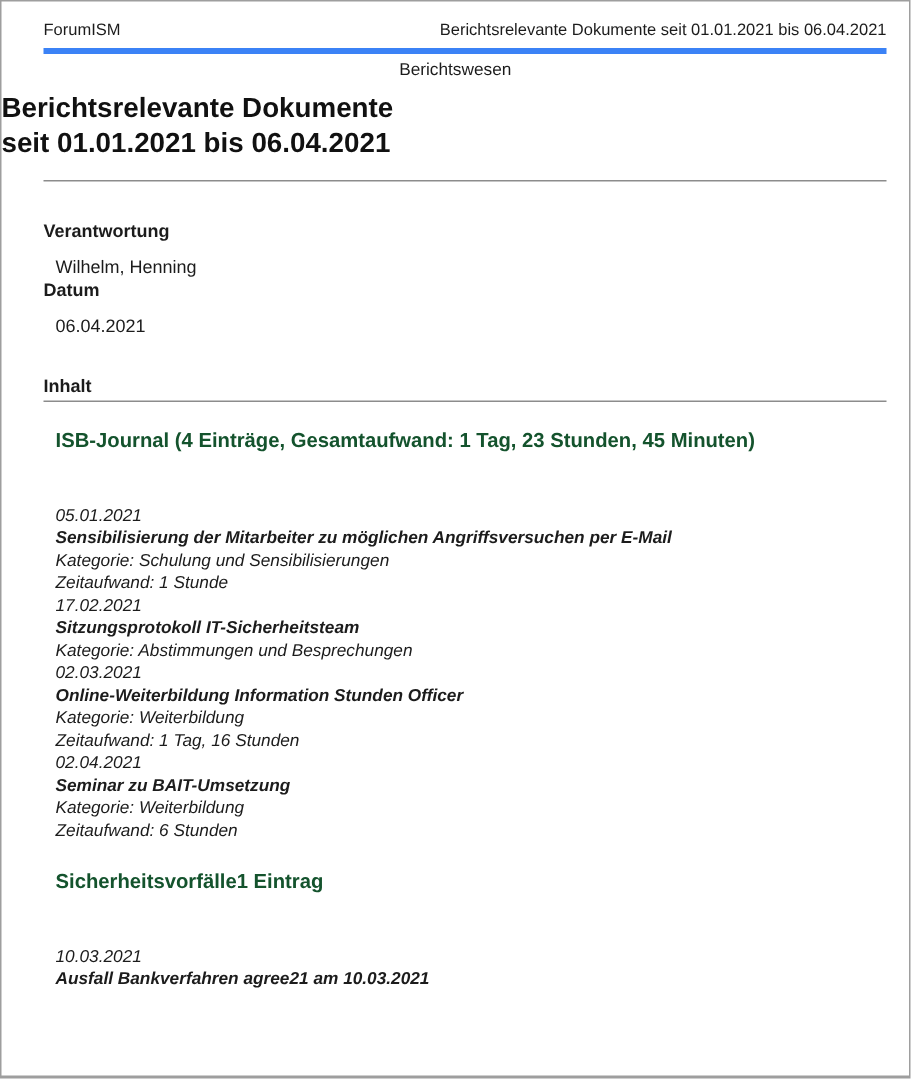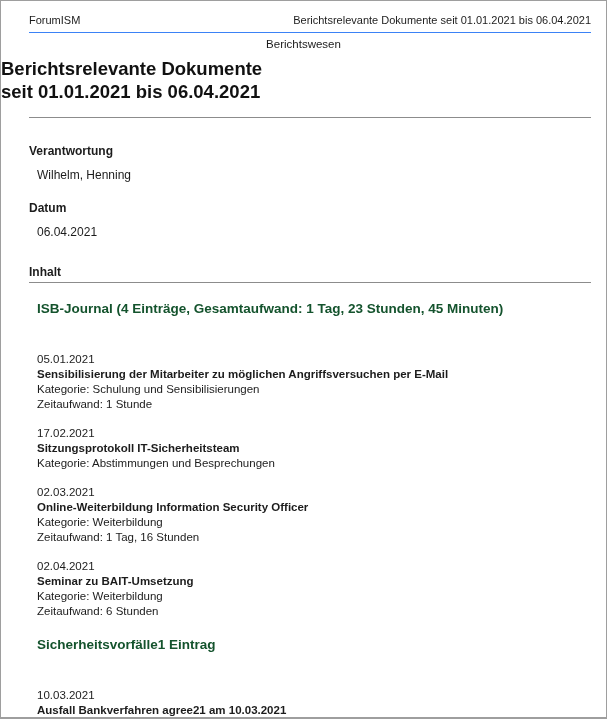--- a/index.html
+++ b/index.html
@@ -17,21 +17,21 @@
   .page { width: 100%; height: 100%; padding-top: 13px; }
 
   
   .header {
     margin: 0 15px 0 28px;
     display: flex;
     justify-content: space-between;
     align-items: baseline;
     font-size: 11px;
     padding-bottom: 6px;
-    border-bottom: 1px solid #3b82f6;
+    border-bottom: 4px solid #3b82f6;
   }
 
   
   .subtitle {
     margin-top: 5px;
     text-align: center;
     font-size: 11.5px;
   }
   .doc-title {
     margin-top: 7px;
@@ -48,34 +48,34 @@
     margin: 0 15px 0 28px;
     height: 0;
   }
   .rule-title { margin-top: 14px; }
   .rule-inhalt { margin-top: 3px; }
 
   
   .meta { margin: 0 15px 0 28px; font-size: 12px; }
   .meta-label { font-weight: bold; margin-top: 26px; }
   .meta-label.first { }
-  .meta-label.tight { margin-top: 19px; }
+  .meta-label.tight { margin-top: 1px; }
   .meta-value { margin-top: 10px; padding-left: 8px; }
 
   
   .section-heading {
     margin: 17px 15px 0 36px;
     font-size: 13.5px;
     font-weight: bold;
     line-height: 17px;
     color: #14532d;
   }
   .entries { margin: 35px 15px 0 36px; }
-  .entry { font-size: 11.5px; line-height: 15px; }
-  .entry + .entry { margin-top: 14px; }
+  .entry { font-size: 11.5px; line-height: 15px; font-style: italic; }
+  .entry + .entry { margin-top: 0; }
   .entry-title { font-weight: bold; }
 </style>
 </head>
 <body>
 
 <div class="page">
 
   <div class="header">
     <span>ForumISM</span>
     <span>Berichtsrelevante Dokumente seit 01.01.2021 bis 06.04.2021</span>
@@ -111,21 +111,21 @@
       <div class="entry-kategorie">Kategorie: Schulung und Sensibilisierungen</div>
       <div class="entry-zeitaufwand">Zeitaufwand: 1 Stunde</div>
     </div>
     <div class="entry">
       <div class="entry-date">17.02.2021</div>
       <div class="entry-title">Sitzungsprotokoll IT-Sicherheitsteam</div>
       <div class="entry-kategorie">Kategorie: Abstimmungen und Besprechungen</div>
     </div>
     <div class="entry">
       <div class="entry-date">02.03.2021</div>
-      <div class="entry-title">Online-Weiterbildung Information Security Officer</div>
+      <div class="entry-title">Online-Weiterbildung Information Stunden Officer</div>
       <div class="entry-kategorie">Kategorie: Weiterbildung</div>
       <div class="entry-zeitaufwand">Zeitaufwand: 1 Tag, 16 Stunden</div>
     </div>
     <div class="entry">
       <div class="entry-date">02.04.2021</div>
       <div class="entry-title">Seminar zu BAIT-Umsetzung</div>
       <div class="entry-kategorie">Kategorie: Weiterbildung</div>
       <div class="entry-zeitaufwand">Zeitaufwand: 6 Stunden</div>
     </div>
   </div>

